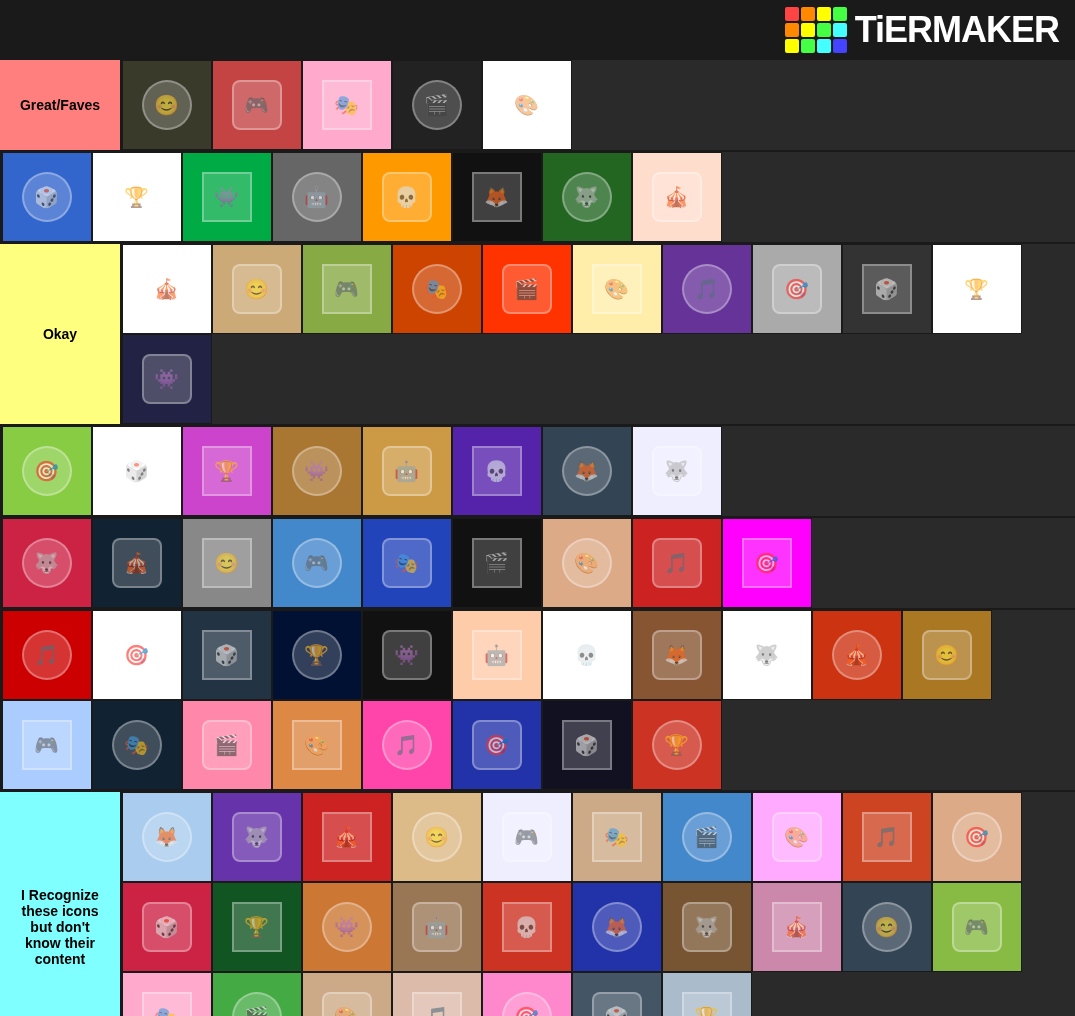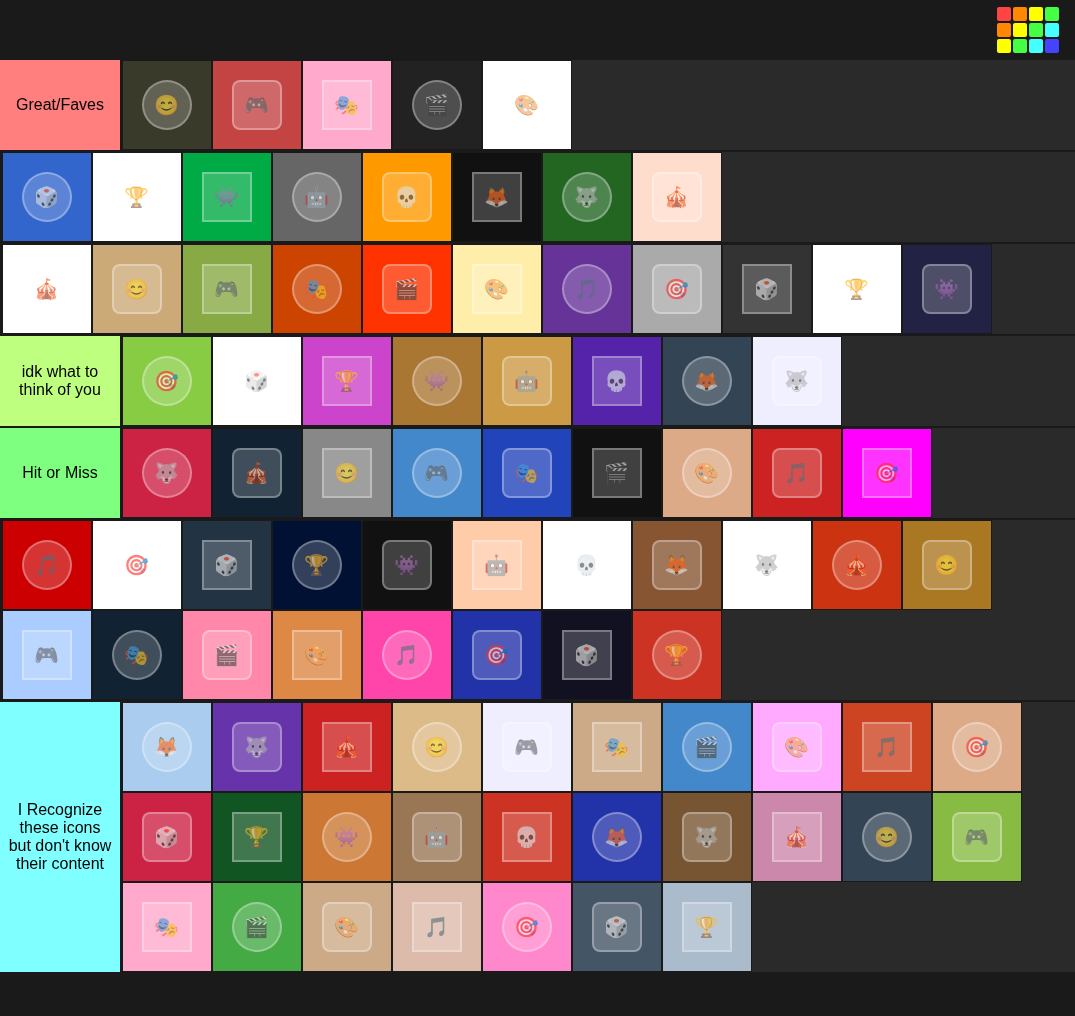--- a/index.html
+++ b/index.html
@@ -15,24 +15,24 @@
       min-height: 90px;
     }
 
     .tier-label {
       width: 120px;
       min-width: 120px;
       display: flex;
       align-items: center;
       justify-content: center;
       text-align: center;
-      font-weight: normal;
-      font-size: 16px;
+      font-weight: bold;
+      font-size: 14px;
       color: #000;
-      padding: 8px;
+      padding: 16px;
       word-wrap: break-word;
     }
 
     .tier-items {
       display: flex;
       flex-wrap: wrap;
       flex: 1;
       background: #2a2a2a;
       border-left: 2px solid #1a1a1a;
       align-content: flex-start;
@@ -108,20 +108,21 @@
       <div class="logo-cell" style="background:#44ff44"></div>
       <div class="logo-cell" style="background:#ff8800"></div>
       <div class="logo-cell" style="background:#ffff00"></div>
       <div class="logo-cell" style="background:#44ff44"></div>
       <div class="logo-cell" style="background:#44ffff"></div>
       <div class="logo-cell" style="background:#ffff00"></div>
       <div class="logo-cell" style="background:#44ff44"></div>
       <div class="logo-cell" style="background:#44ffff"></div>
       <div class="logo-cell" style="background:#4444ff"></div>
     </div>
+    <span class="logo-text">TiERMAKER</span>
   </div>
 </div>
 
 <div id="tier-container">
     <div class="tier-row">
       <div class="tier-label" style="background: rgb(255, 127, 127);">Great/Faves</div>
       <div class="tier-items">
         <div class="tier-item">
           <div class="avatar-placeholder" style="background: rgb(58, 58, 42); font-size: 8px; color: rgba(255, 255, 255, 0.6);">
             <div style="width: 60%; height: 60%; border-radius: 50%; background: rgba(255, 255, 255, 0.2); border: 2px solid rgba(255, 255, 255, 0.3); display: flex; align-items: center; justify-content: center; font-size: 20px;">😊</div>
@@ -187,20 +188,21 @@
           </div>
         </div>
         <div class="tier-item">
           <div class="avatar-placeholder" style="background: rgb(255, 221, 204); font-size: 8px; color: rgba(255, 255, 255, 0.6);">
             <div style="width: 60%; height: 60%; border-radius: 8px; background: rgba(255, 255, 255, 0.2); border: 2px solid rgba(255, 255, 255, 0.3); display: flex; align-items: center; justify-content: center; font-size: 20px;">🎪</div>
           </div>
         </div>
       </div>
     </div>
     <div class="tier-row">
+      <div class="tier-label" style="background: rgb(255, 255, 127);">Okay</div>
       <div class="tier-items">
         <div class="tier-item">
           <div class="avatar-placeholder" style="background: rgb(255, 255, 255); font-size: 8px; color: rgba(255, 255, 255, 0.6);">
             <div style="width: 60%; height: 60%; border-radius: 50%; background: rgba(255, 255, 255, 0.2); border: 2px solid rgba(255, 255, 255, 0.3); display: flex; align-items: center; justify-content: center; font-size: 20px;">🎪</div>
           </div>
         </div>
         <div class="tier-item">
           <div class="avatar-placeholder" style="background: rgb(204, 170, 119); font-size: 8px; color: rgba(255, 255, 255, 0.6);">
             <div style="width: 60%; height: 60%; border-radius: 8px; background: rgba(255, 255, 255, 0.2); border: 2px solid rgba(255, 255, 255, 0.3); display: flex; align-items: center; justify-content: center; font-size: 20px;">😊</div>
           </div>
@@ -246,21 +248,20 @@
           </div>
         </div>
         <div class="tier-item">
           <div class="avatar-placeholder" style="background: rgb(34, 34, 68); font-size: 8px; color: rgba(255, 255, 255, 0.6);">
             <div style="width: 60%; height: 60%; border-radius: 8px; background: rgba(255, 255, 255, 0.2); border: 2px solid rgba(255, 255, 255, 0.3); display: flex; align-items: center; justify-content: center; font-size: 20px;">👾</div>
           </div>
         </div>
       </div>
     </div>
     <div class="tier-row">
-      <div class="tier-label" style="background: rgb(191, 255, 127);">idk what to think of you</div>
       <div class="tier-items">
         <div class="tier-item">
           <div class="avatar-placeholder" style="background: rgb(136, 204, 68); font-size: 8px; color: rgba(255, 255, 255, 0.6);">
             <div style="width: 60%; height: 60%; border-radius: 50%; background: rgba(255, 255, 255, 0.2); border: 2px solid rgba(255, 255, 255, 0.3); display: flex; align-items: center; justify-content: center; font-size: 20px;">🎯</div>
           </div>
         </div>
         <div class="tier-item">
           <div class="avatar-placeholder" style="background: rgb(255, 255, 255); font-size: 8px; color: rgba(255, 255, 255, 0.6);">
             <div style="width: 60%; height: 60%; border-radius: 8px; background: rgba(255, 255, 255, 0.2); border: 2px solid rgba(255, 255, 255, 0.3); display: flex; align-items: center; justify-content: center; font-size: 20px;">🎲</div>
           </div>
@@ -291,21 +292,20 @@
           </div>
         </div>
         <div class="tier-item">
           <div class="avatar-placeholder" style="background: rgb(238, 238, 255); font-size: 8px; color: rgba(255, 255, 255, 0.6);">
             <div style="width: 60%; height: 60%; border-radius: 8px; background: rgba(255, 255, 255, 0.2); border: 2px solid rgba(255, 255, 255, 0.3); display: flex; align-items: center; justify-content: center; font-size: 20px;">🐺</div>
           </div>
         </div>
       </div>
     </div>
     <div class="tier-row">
-      <div class="tier-label" style="background: rgb(127, 255, 127);">Hit or Miss</div>
       <div class="tier-items">
         <div class="tier-item">
           <div class="avatar-placeholder" style="background: rgb(204, 34, 68); font-size: 8px; color: rgba(255, 255, 255, 0.6);">
             <div style="width: 60%; height: 60%; border-radius: 50%; background: rgba(255, 255, 255, 0.2); border: 2px solid rgba(255, 255, 255, 0.3); display: flex; align-items: center; justify-content: center; font-size: 20px;">🐺</div>
           </div>
         </div>
         <div class="tier-item">
           <div class="avatar-placeholder" style="background: rgb(17, 34, 51); font-size: 8px; color: rgba(255, 255, 255, 0.6);">
             <div style="width: 60%; height: 60%; border-radius: 8px; background: rgba(255, 255, 255, 0.2); border: 2px solid rgba(255, 255, 255, 0.3); display: flex; align-items: center; justify-content: center; font-size: 20px;">🎪</div>
           </div>

